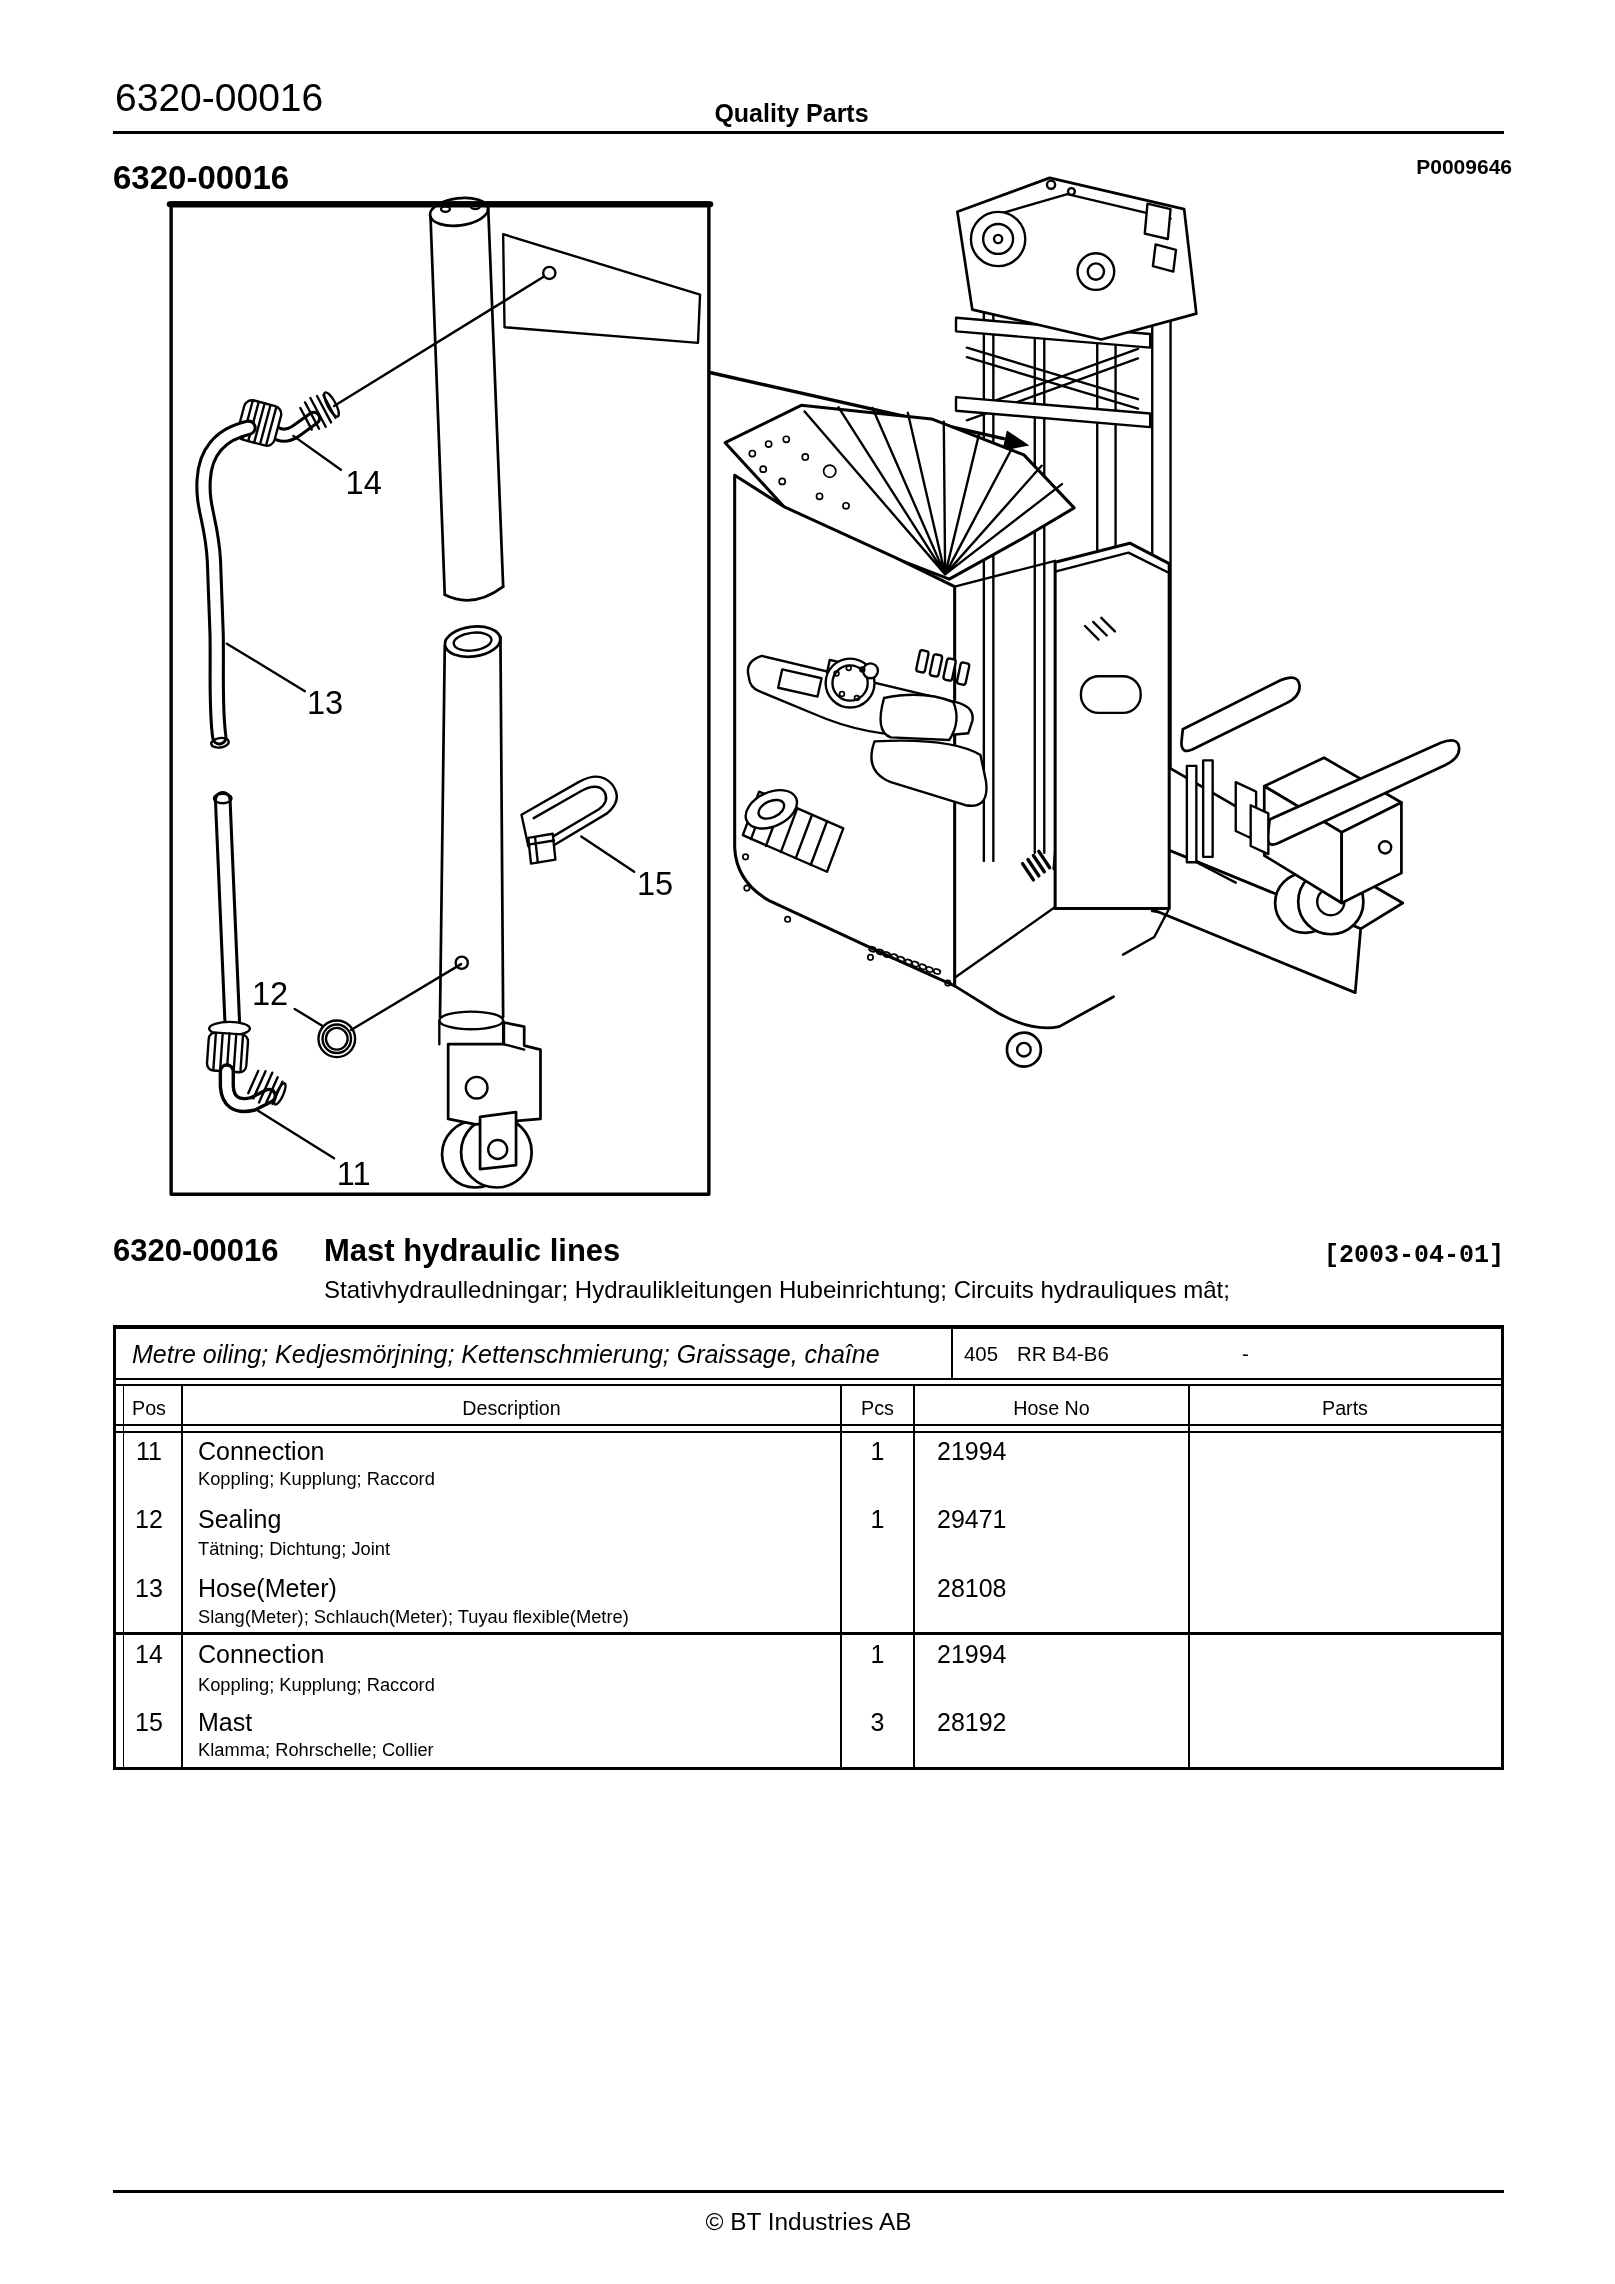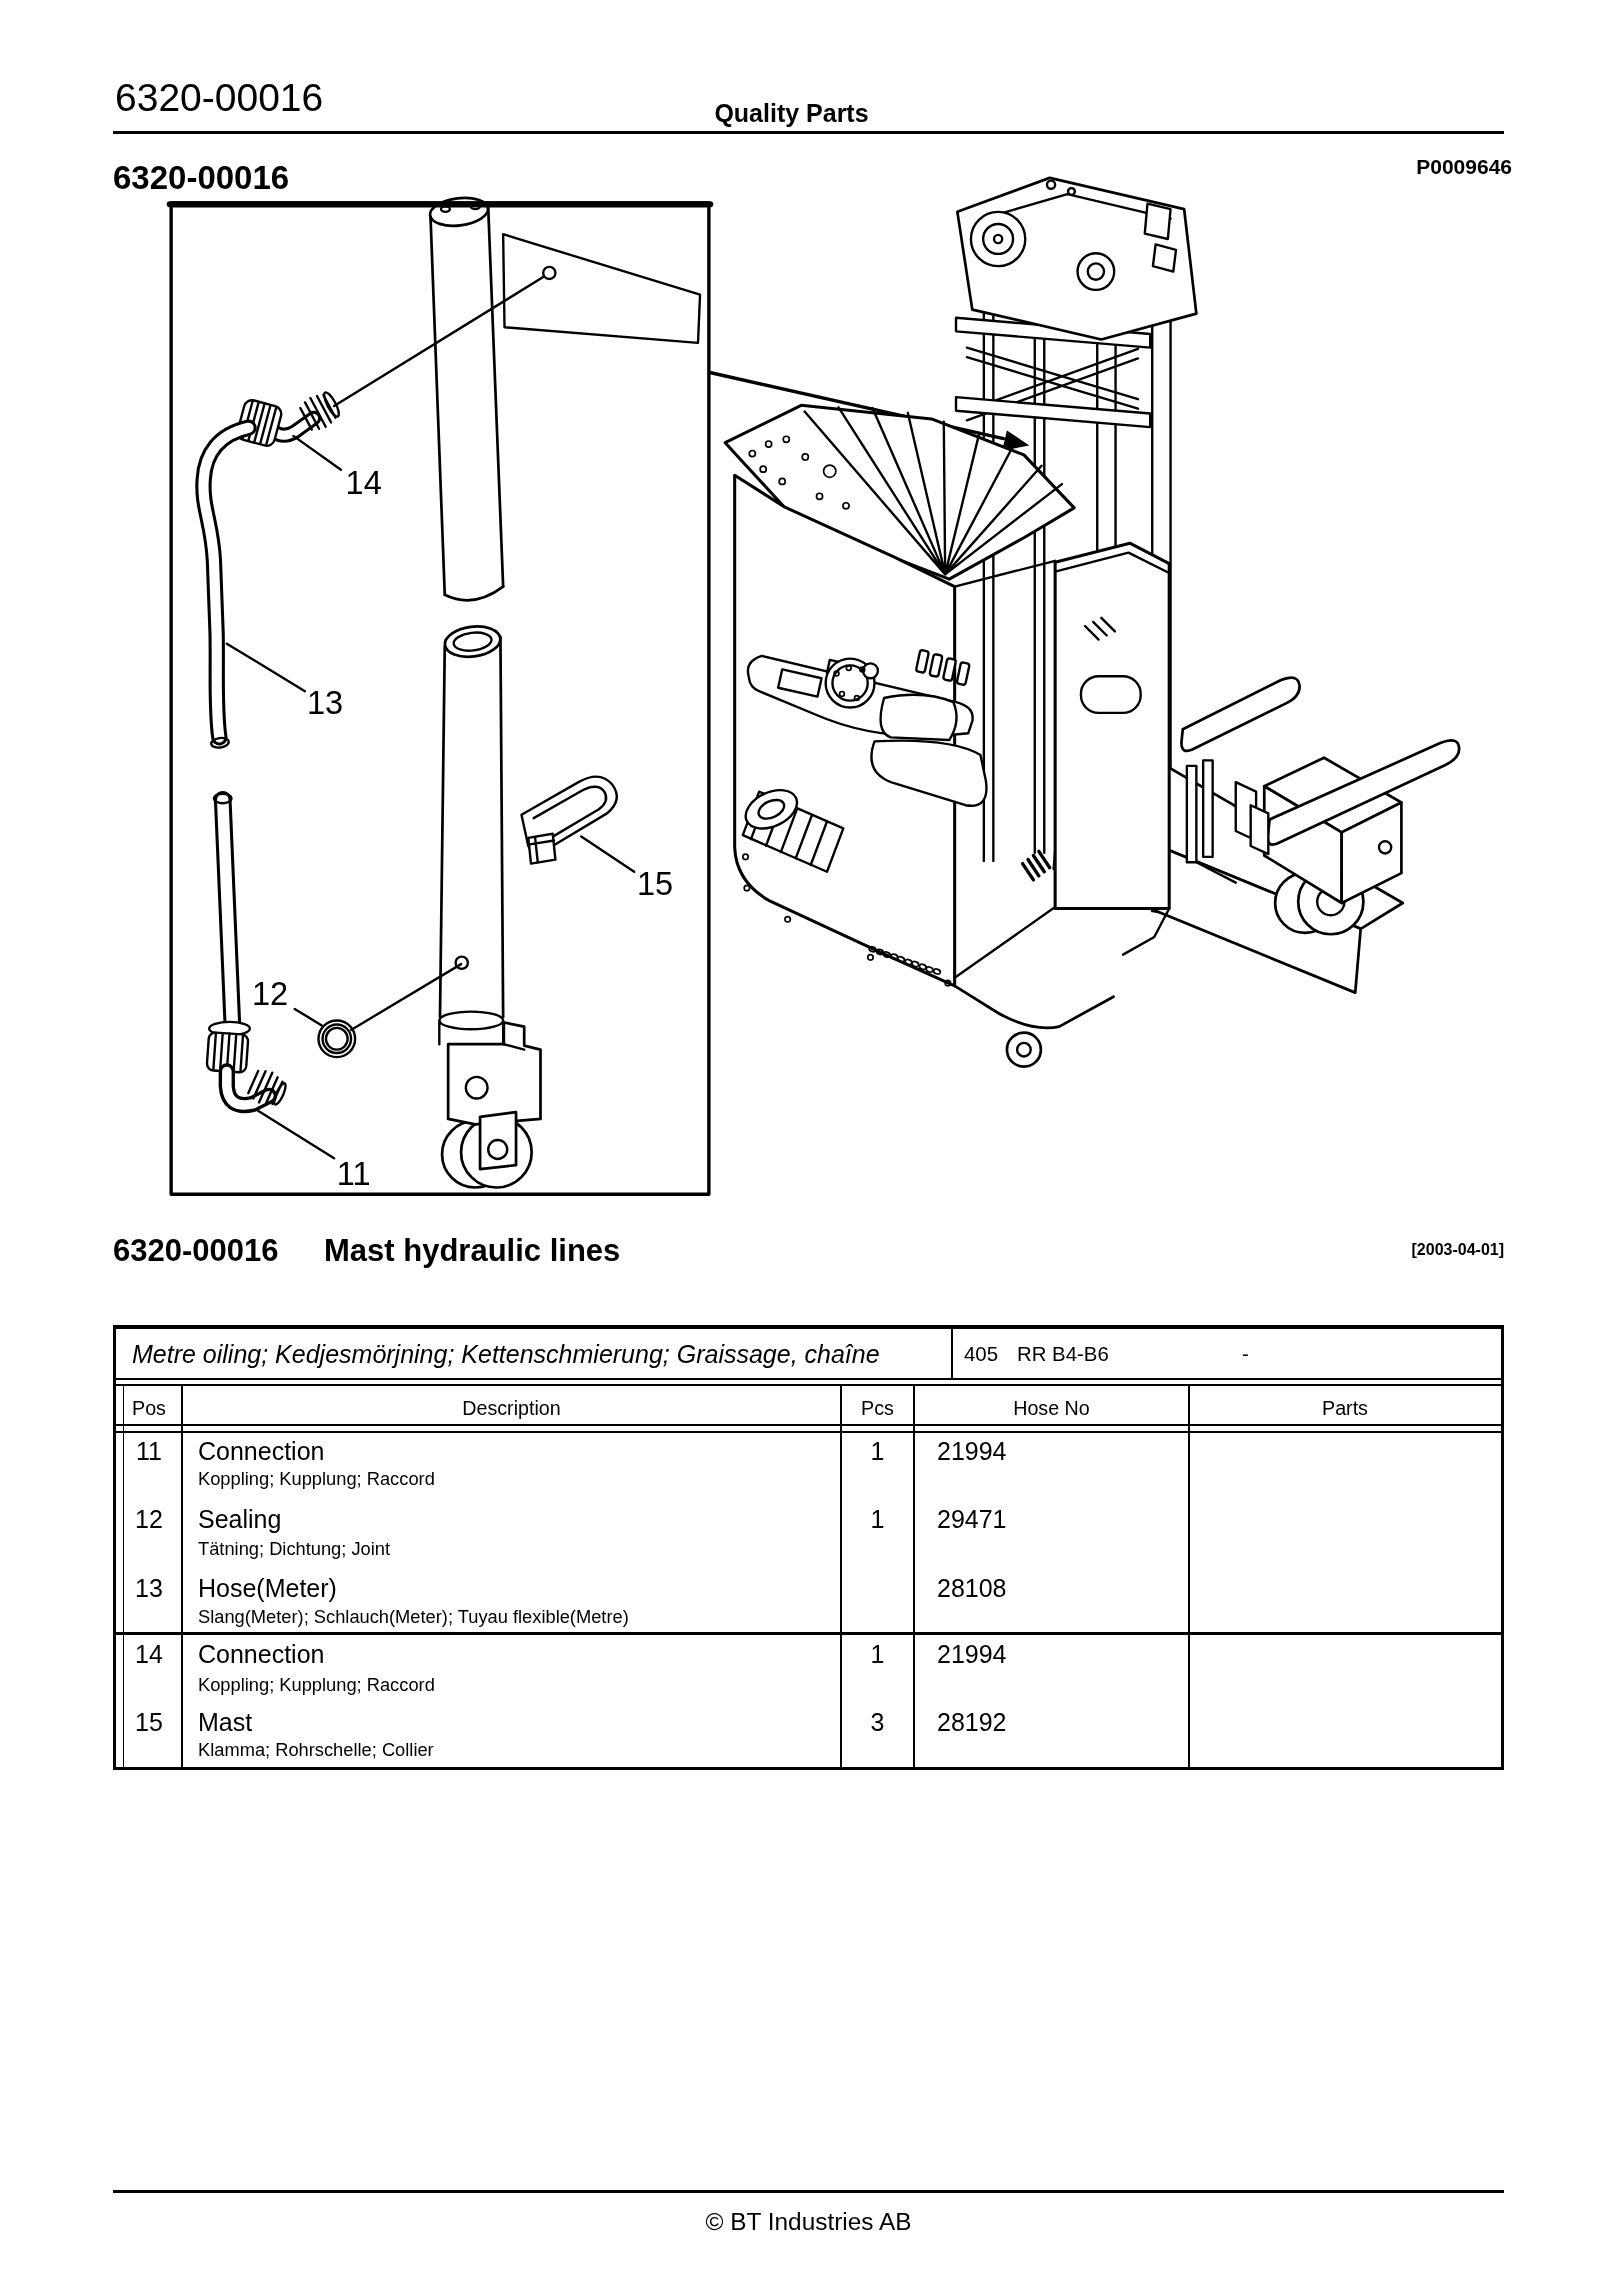--- a/index.html
+++ b/index.html
@@ -253,21 +253,22 @@
       <text x="509" y="728">14</text>
       <text x="452" y="1051">13</text>
       <text x="371" y="1480">12</text>
       <text x="938" y="1318">15</text>
       <text x="496" y="1745">11</text>
     </g>
   </svg>
 
   <div class="abs b" style="left:113px;top:1233px;font-size:31px;">6320-00016</div>
   <div class="abs b" style="left:324px;top:1233px;font-size:31px;">Mast hydraulic lines</div>
-  <div class="abs b rt" style="right:112px;top:1241px;font-size:16px;">[2003-04-01]</div>
+  <div class="abs b rt" style="right:112px;top:1241px;font-size:25px;font-family:Liberation Mono, monospace;">[2003-04-01]</div>
+  <div class="abs" style="left:324px;top:1276px;font-size:24px;">Stativhydraulledningar; Hydraulikleitungen Hubeinrichtung; Circuits hydrauliques mât;</div>
 
   <div class="hline" style="left:113px;top:1325px;width:1391px;height:4.1px;"></div>
   <div class="hline" style="left:113px;top:1378px;width:1391px;height:2px;"></div>
   <div class="hline" style="left:113px;top:1384px;width:1391px;height:2px;"></div>
   <div class="hline" style="left:113px;top:1424px;width:1391px;height:2px;"></div>
   <div class="hline" style="left:113px;top:1431px;width:1391px;height:2px;"></div>
   <div class="hline" style="left:113px;top:1632px;width:1391px;height:3.4px;"></div>
   <div class="hline" style="left:113px;top:1767px;width:1391px;height:3.4px;"></div>
   <div class="vline" style="left:113px;top:1325px;width:3.4px;height:445px;"></div>
   <div class="vline" style="left:123px;top:1386px;width:1.4px;height:381px;"></div>

